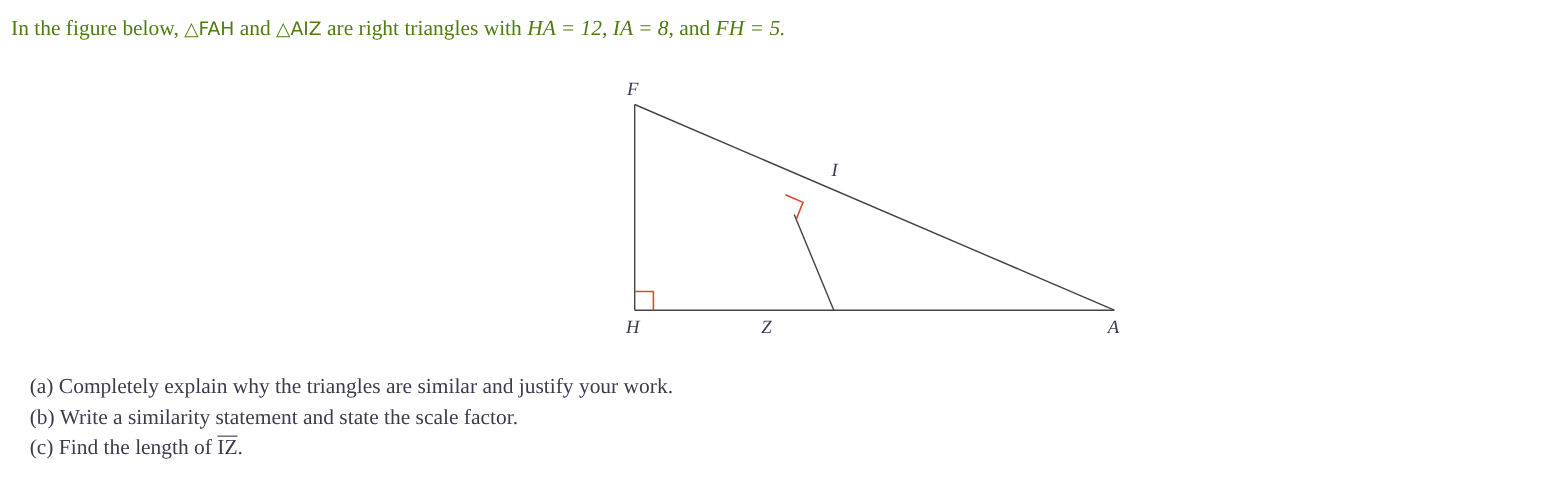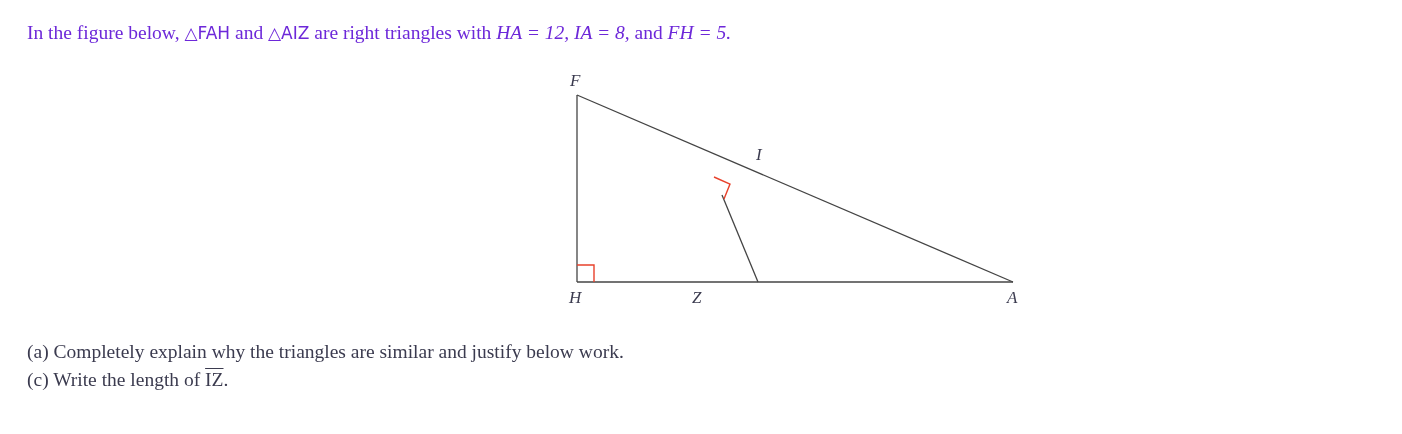--- a/index.html
+++ b/index.html
@@ -16,25 +16,25 @@
     overflow: hidden;
   }
   .page {
     position: absolute;
     left: 0; top: 0;
     width: 1402px;
     height: 434px;
   }
   .prompt {
     position: absolute;
-    left: 27px;
+    left: 10px;
     top: 14px;
     font-size: 19.5px;
-    line-height: 38px;
-    color: #6d28d9;
+    line-height: 26px;
+    color: #4d7c0f;
     white-space: nowrap;
   }
   .mathit {
     font-family: "Liberation Serif", serif;
     font-style: italic;
   }
   .mathsym {
     font-family: "DejaVu Sans", sans-serif;
     font-style: normal;
     font-size: 17px;
@@ -102,19 +102,20 @@
 
       <text class="vlabel" x="30" y="26">F</text>
       <text class="vlabel" x="216" y="100">I</text>
       <text class="vlabel" x="29" y="243">H</text>
       <text class="vlabel" x="152" y="243">Z</text>
       <text class="vlabel" x="467" y="243">A</text>
     </svg>
   </div>
 
   <div class="questions">
-    <div>(a) Completely explain why the triangles are similar and justify below work.</div>
+    <div>(a) Completely explain why the triangles are similar and justify your work.</div>
+    <div>(b) Write a similarity statement and state the scale factor.</div>
     <div>
-      <span>(c) Write the length of </span><span class="overline">IZ</span><span>.</span>
+      <span>(c) Find the length of </span><span class="overline">IZ</span><span>.</span>
     </div>
   </div>
 
 </div>
 
 </body></html>

